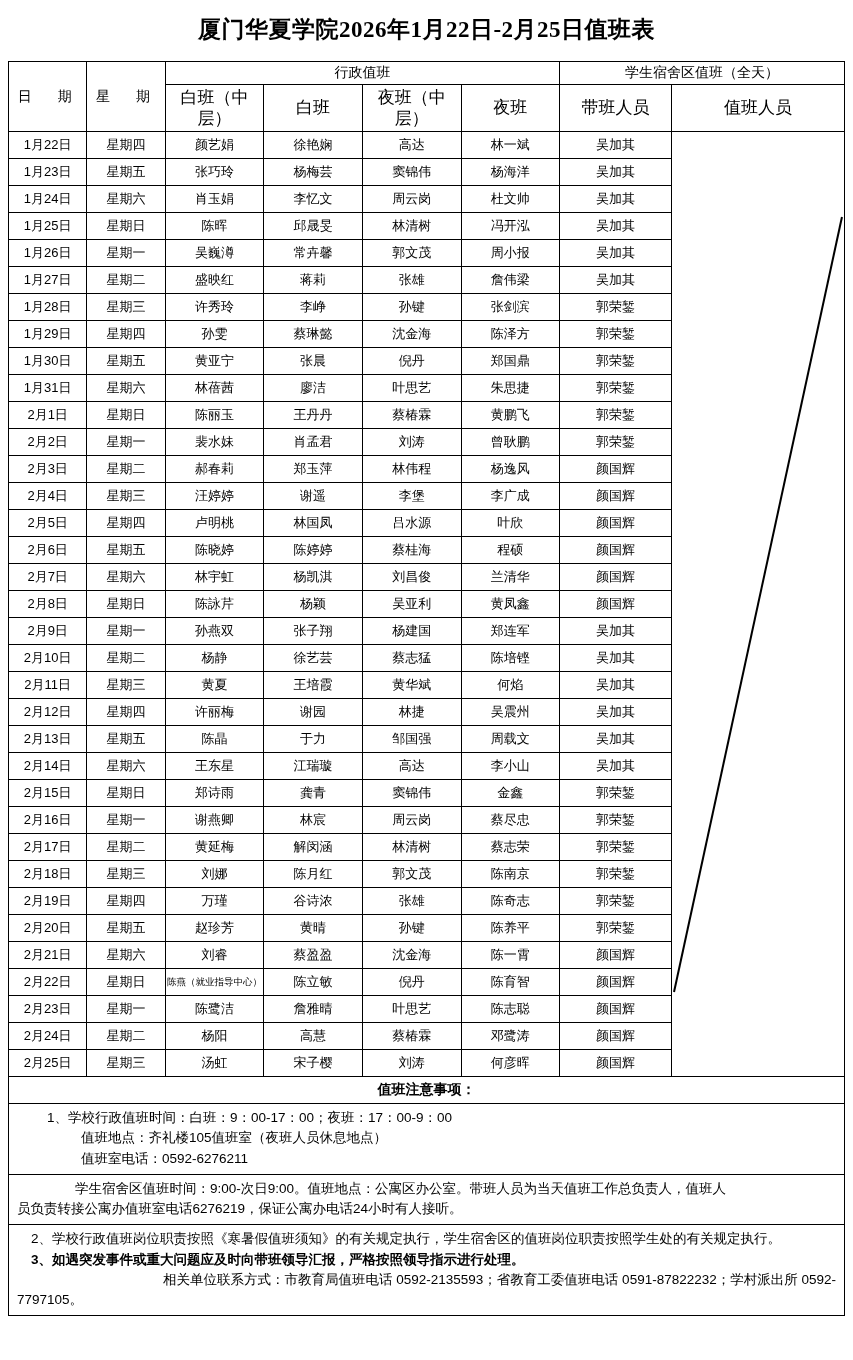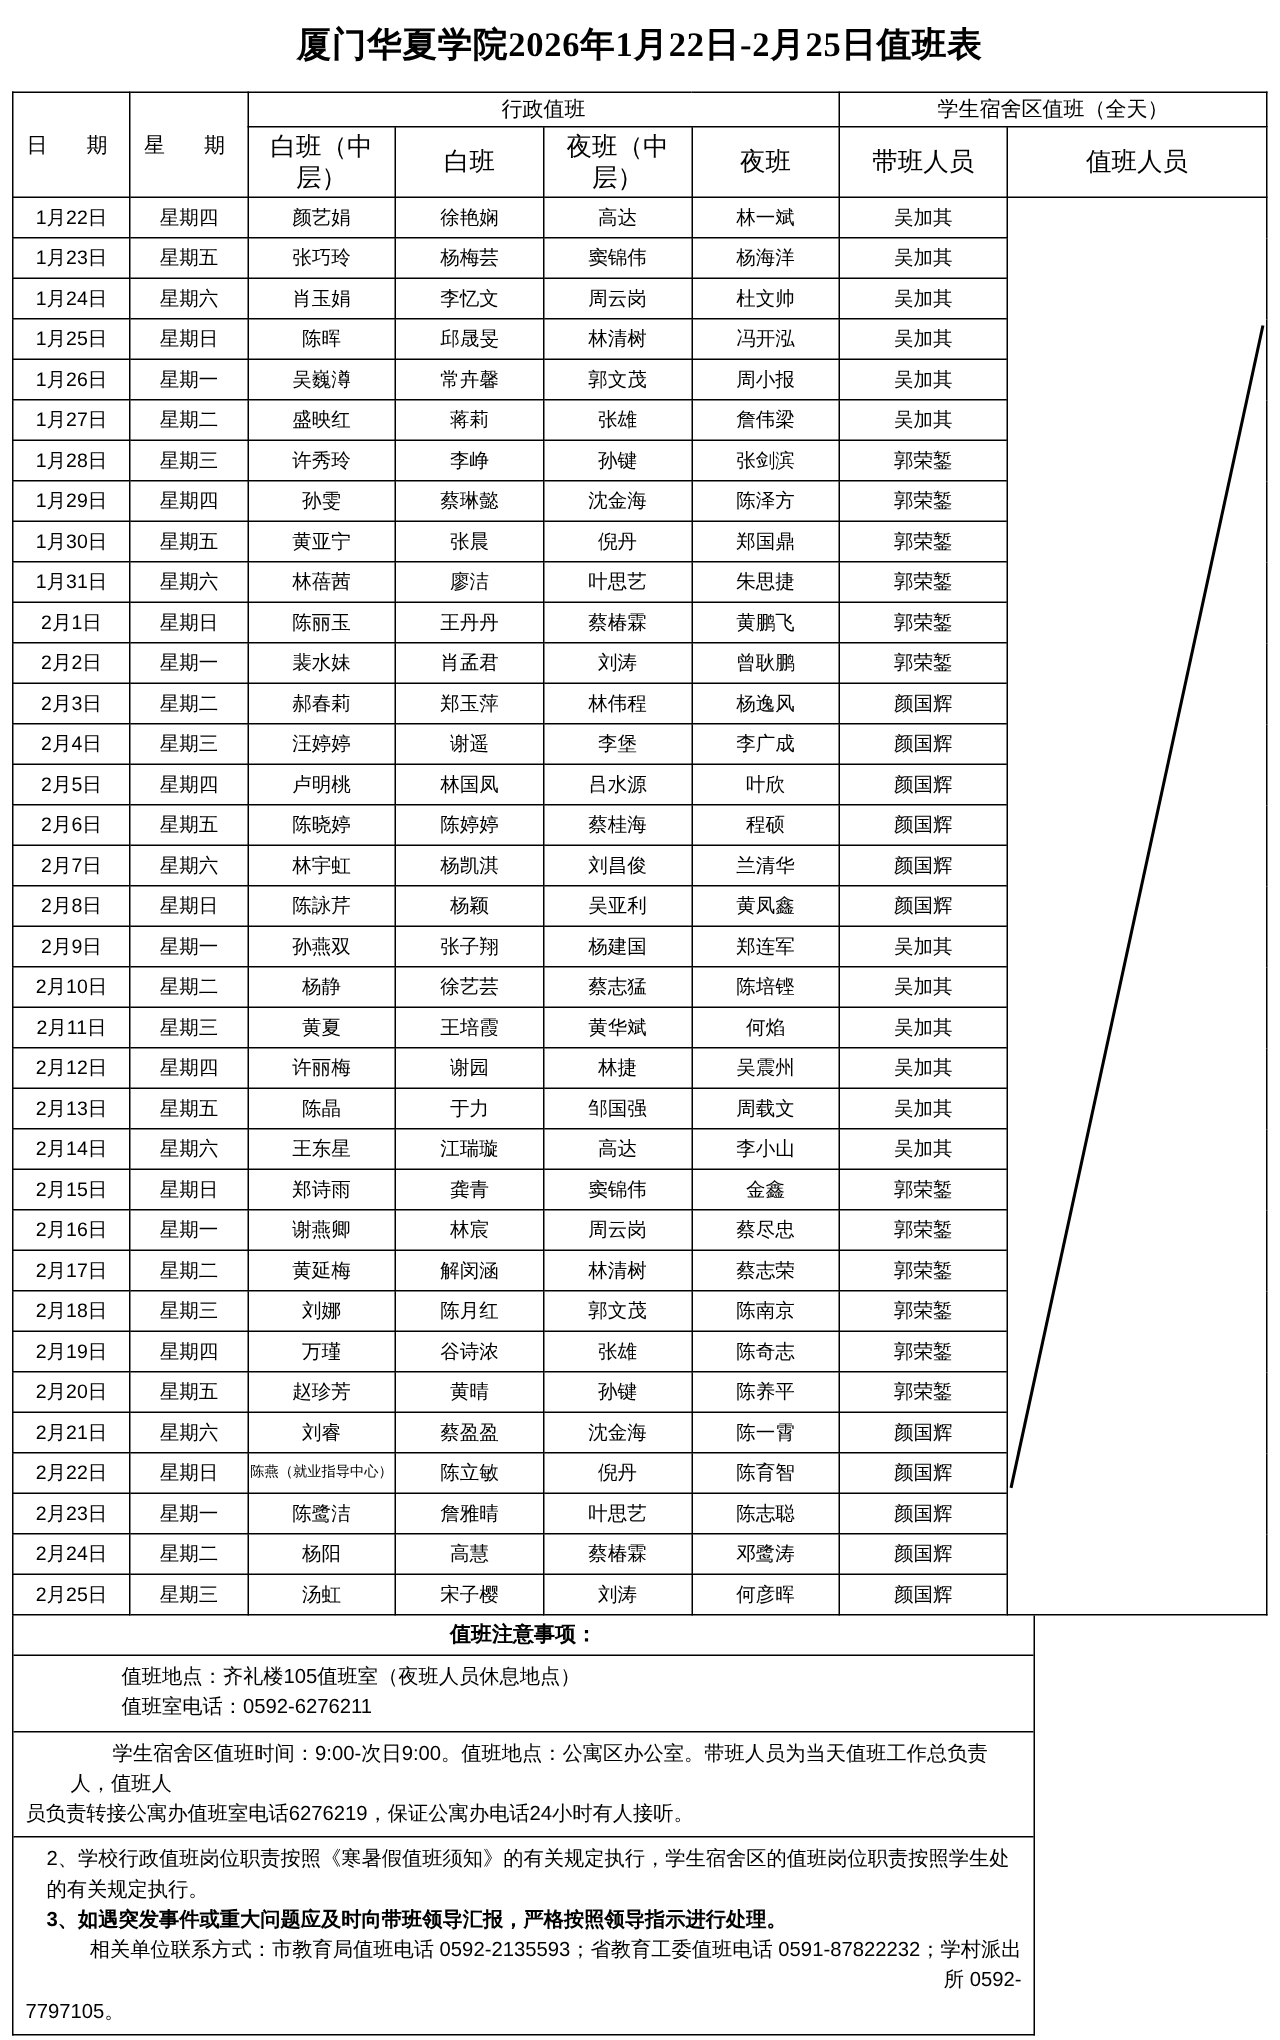--- a/index.html
+++ b/index.html
@@ -48,21 +48,21 @@
   .diag svg{display:block;width:100%;height:100%;}
   .notes-title{
     text-align:center;
     font-weight:bold;
     font-size:14px;
     padding:4px 0;
   }
   .notes{
     border:1px solid #000;
     border-top:none;
-    width:682px;
+    width:837px;
     box-sizing:border-box;
   }
   .notes-block{
     border-top:1px solid #000;
     padding:4px 8px 5px 8px;
     font-size:13.5px;
     line-height:1.5;
   }
   .notes-block:first-child{border-top:none;}
   .indent1{padding-left:30px;text-indent:0;}
@@ -425,20 +425,21 @@
           <td class="row-cell">刘涛</td>
           <td class="row-cell">何彦晖</td>
           <td class="row-cell">颜国辉</td>
         </tr>
       </tbody>
   </table>
 
   <div class="notes">
     <div class="notes-title">值班注意事项：</div>
     <div class="notes-block">
+      <div><span class="indent1">1、</span><span>学校行政值班时间：白班：9：00-17：00；夜班：17：00-9：00</span></div>
       <div class="indent2">值班地点：齐礼楼105值班室（夜班人员休息地点）</div>
       <div class="indent2">值班室电话：0592-6276211</div>
     </div>
     <div class="notes-block">
       <div class="indent-first" style="padding-left:30px;">学生宿舍区值班时间：9:00-次日9:00。值班地点：公寓区办公室。带班人员为当天值班工作总负责人，值班人</div>
       <div>员负责转接公寓办值班室电话6276219，保证公寓办电话24小时有人接听。</div>
     </div>
     <div class="notes-block">
       <div style="padding-left:14px;">2、学校行政值班岗位职责按照《寒暑假值班须知》的有关规定执行，学生宿舍区的值班岗位职责按照学生处的有关规定执行。</div>
       <div style="padding-left:14px;font-weight:bold;">3、如遇突发事件或重大问题应及时向带班领导汇报，严格按照领导指示进行处理。</div>

